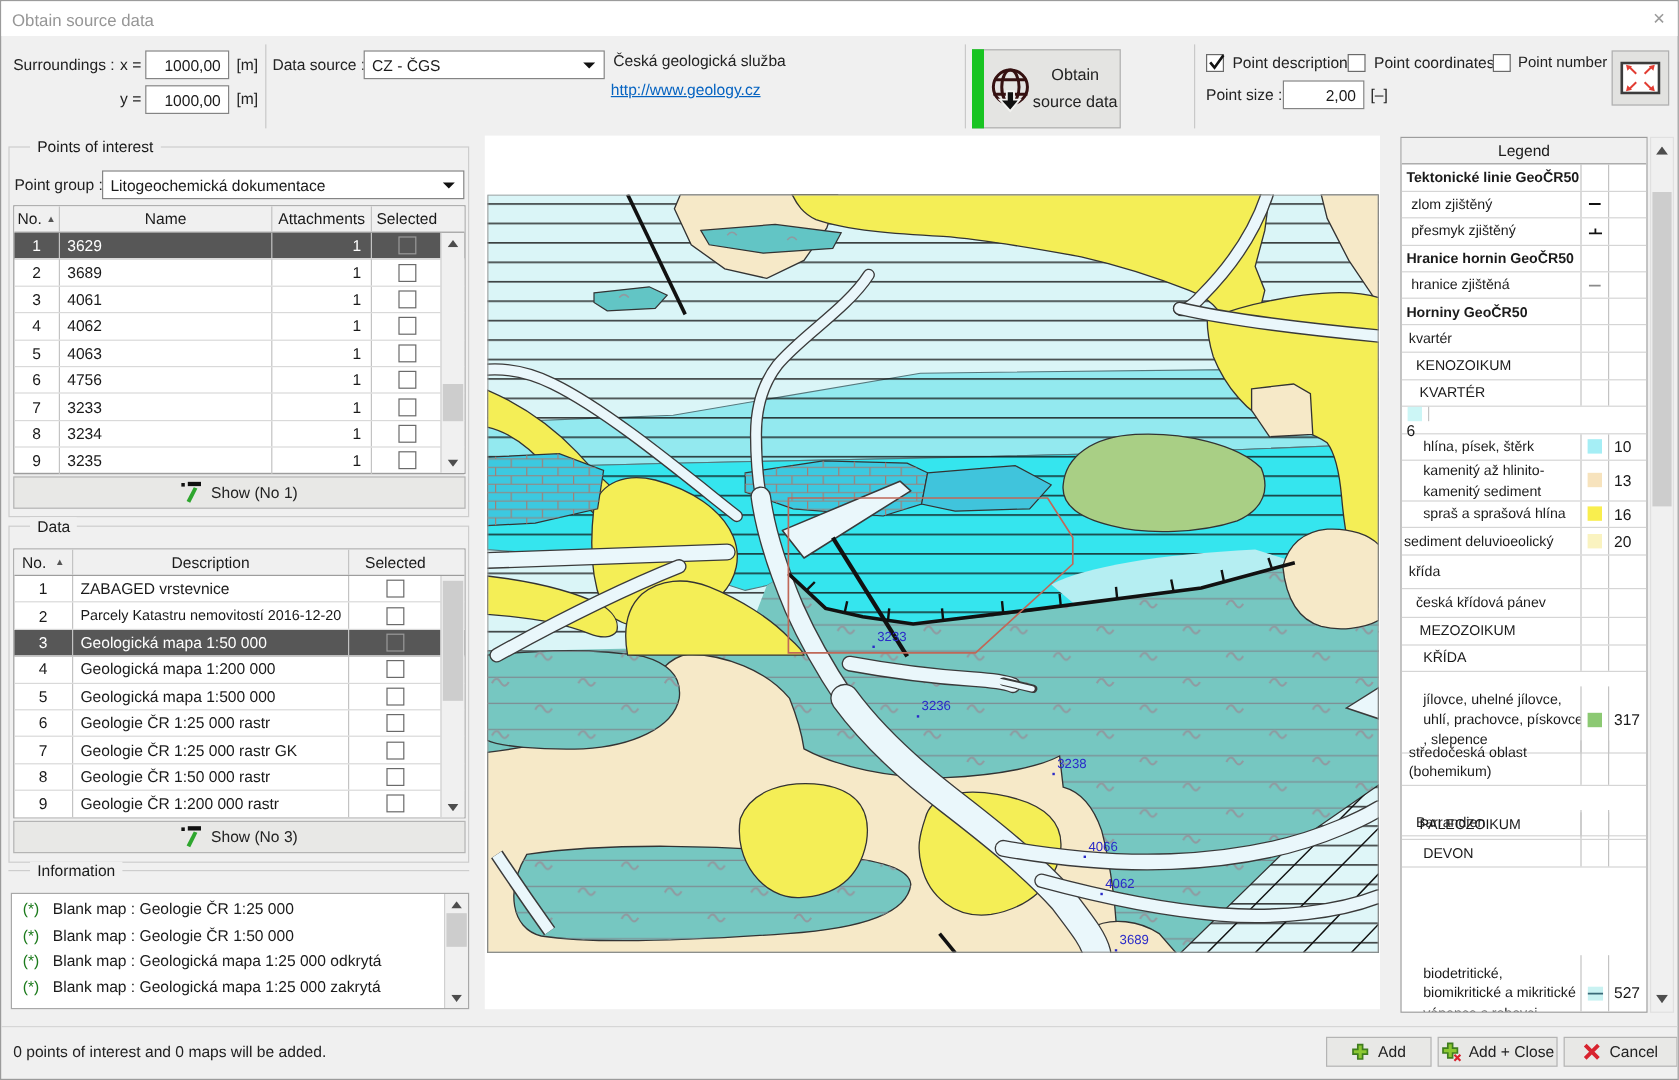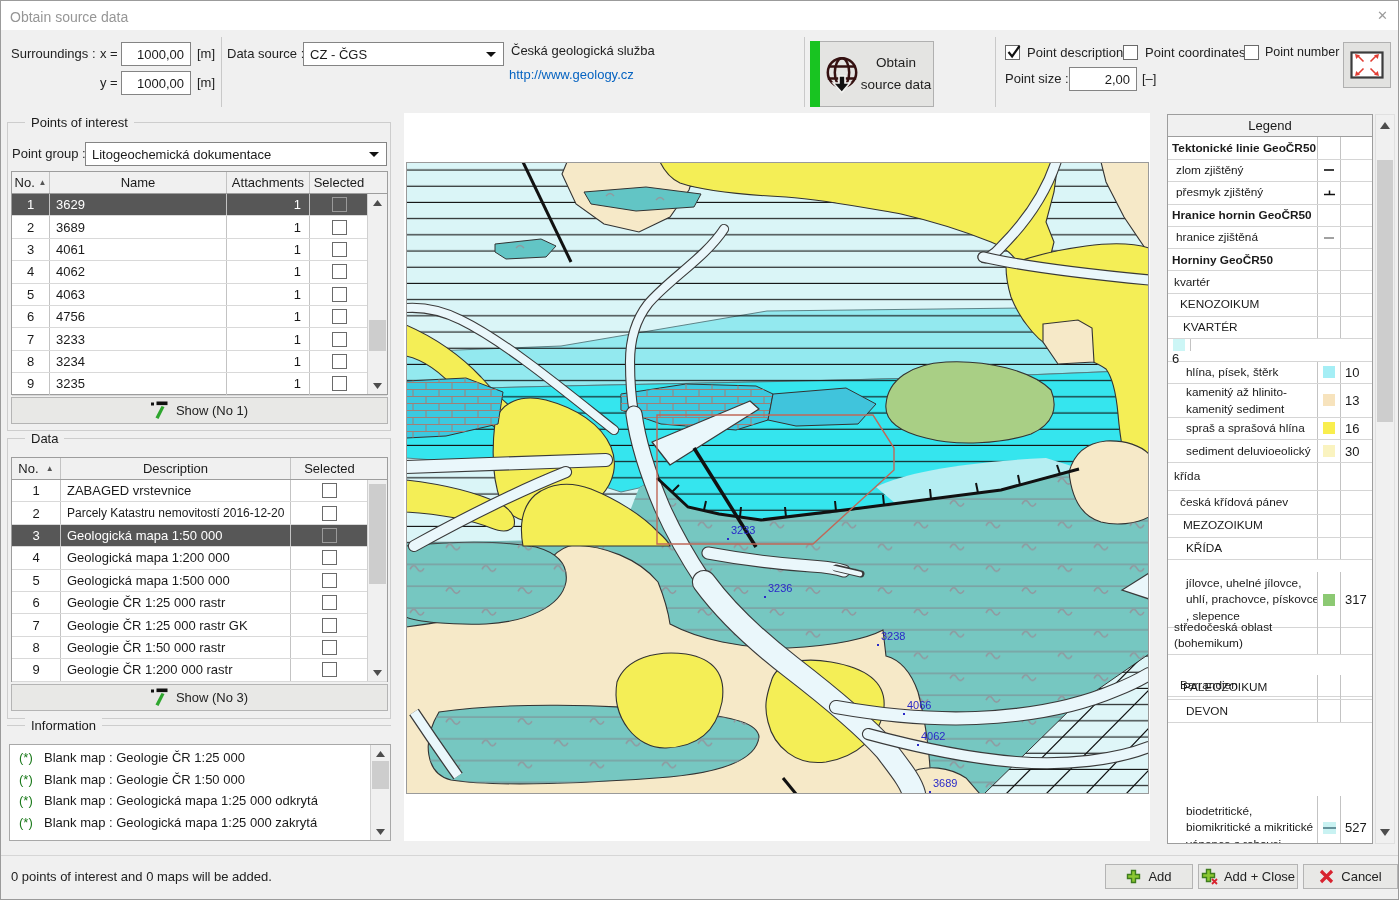--- a/index.html
+++ b/index.html
@@ -50,21 +50,21 @@
 <div class="lbl" style="left:99px;top:45px;">x =</div>
 <div class="inp" style="left:120px;top:41px;width:70px;height:24px;">1000,00</div>
 <div class="lbl" style="left:196px;top:45px;">[m]</div>
 <div class="lbl" style="left:99px;top:74px;">y =</div>
 <div class="inp" style="left:120px;top:70px;width:70px;height:24px;">1000,00</div>
 <div class="lbl" style="left:196px;top:74px;">[m]</div>
 <div class="sep" style="left:220px;top:36px;height:70px;"></div>
 <div class="lbl" style="left:226px;top:45px;">Data source :</div>
 <div class="combo" style="left:302px;top:41px;width:201px;height:24px;">CZ - ČGS<span class="arr"></span></div>
 <div class="lbl" style="left:510px;top:42px;">Česká geologická služba</div>
-<div class="lbl" style="left:508px;top:66px;color:#0563c1;">http://www.geology.cz</div>
+<div class="lbl" style="left:508px;top:66px;color:#0563c1;text-decoration:underline;">http://www.geology.cz</div>
 <div class="sep" style="left:803px;top:36px;height:70px;"></div>
 
 <div class="abs" style="left:809px;top:40px;width:124px;height:66px;background:#e4e4e2;border:1px solid #b0b0b0;box-sizing:border-box;"></div>
 <div class="abs" style="left:809px;top:40px;width:10px;height:66px;background:#18c421;"></div>
 <div class="abs" style="left:823px;top:55px;width:36px;height:38px;" id="globe">
 <svg width="36" height="38" viewBox="0 0 36 38">
 <g stroke="#351111" stroke-width="2.5" fill="none">
 <circle cx="18" cy="16.5" r="14.2"></circle>
 <ellipse cx="18" cy="16.5" rx="7.2" ry="14.2"></ellipse>
 <path d="M4.6 10.5 H31.4 M3.8 22.5 H32.2"></path>
@@ -407,25 +407,25 @@
       <div class="legno">13</div>
     </div>
 <div class="legrow" style="top:302.9px;height:22.2px;">
       <div class="legtxt" style="width:150px;padding-left:18px;">spraš a sprašová hlína</div>
       <div class="legsw">
         <div class="sw" style="background:#f9ee4e;"></div>
       </div>
       <div class="legno">16</div>
     </div>
 <div class="legrow" style="top:325.1px;height:23.0px;">
-      <div class="legtxt" style="width:150px;padding-left:18px;">sediment deluvioeolický</div>
+      <div class="legtxt" style="width:150px;padding-left:2px;">sediment deluvioeolický</div>
       <div class="legsw">
         <div class="sw" style="background:#faf3c0;"></div>
       </div>
-      <div class="legno">30</div>
+      <div class="legno">20</div>
     </div>
 <div class="legrow" style="top:348.1px;height:27.9px;">
       <div class="legtxt" style="width:150px;padding-left:6px;">křída</div>
       <div class="legsw"></div>
       <div class="legno"></div>
     </div>
 <div class="legrow" style="top:376.0px;height:23.5px;">
       <div class="legtxt" style="width:150px;padding-left:12px;">česká křídová pánev</div>
       <div class="legsw"></div>
       <div class="legno"></div>

